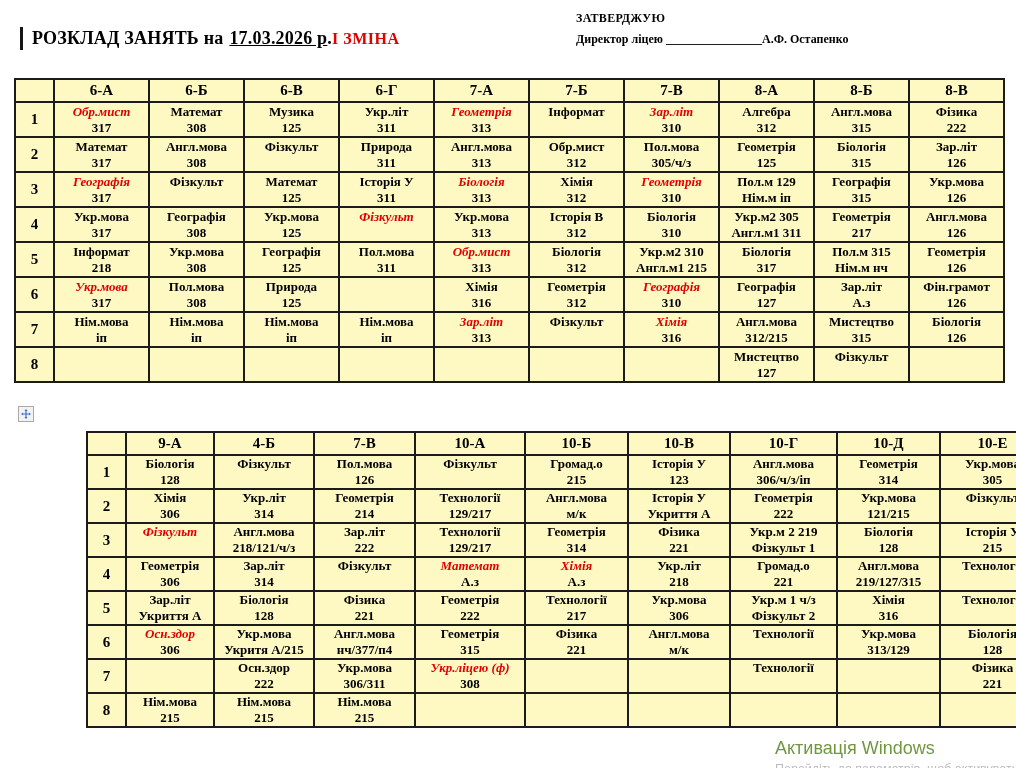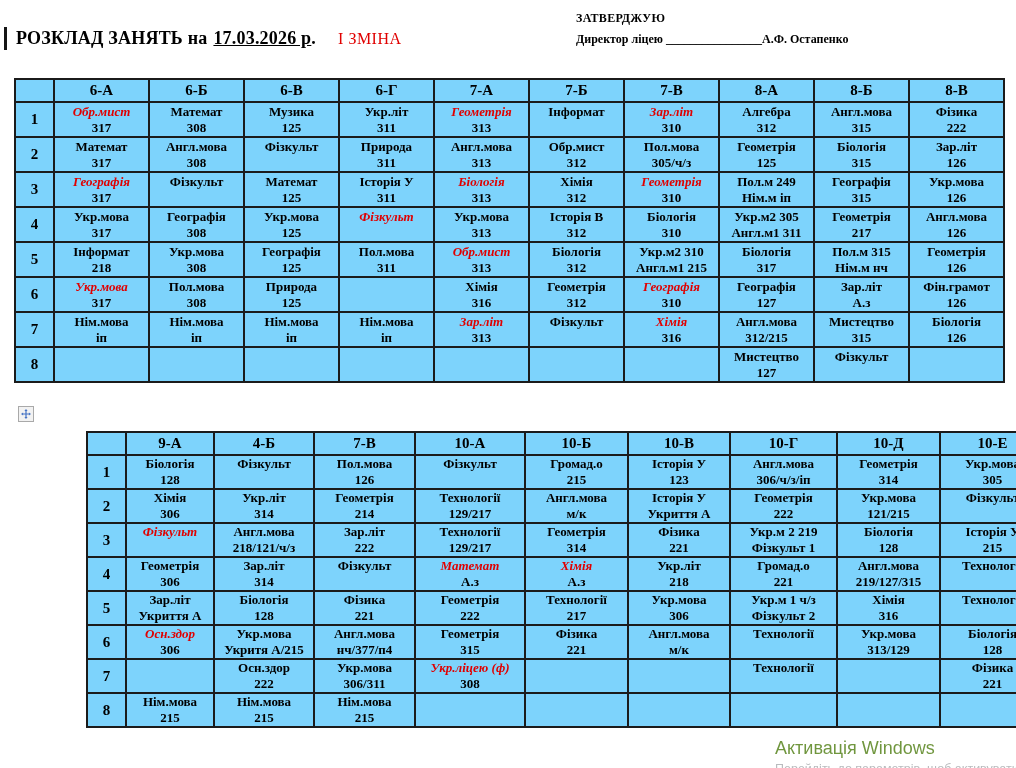--- a/index.html
+++ b/index.html
@@ -1,33 +1,33 @@
 <!DOCTYPE html>
 <html><head>
 <meta charset="utf-8">
 <style>
   html,body{margin:0;padding:0;}
   body{
     position:relative;width:1016px;height:768px;background:#ffffff;
     font-family:"Liberation Serif", serif;color:#000;overflow:hidden;
   }
   
-  .title-block{position:absolute;left:4px;top:27px;display:flex;align-items:center;white-space:nowrap;text-align:right;}
+  .title-block{position:absolute;left:20px;top:27px;display:flex;align-items:center;white-space:nowrap;text-align:right;}
   .cursor-bar{display:inline-block;width:3px;height:23px;background:#161616;margin-right:9px;}
   .title-text{font-size:18px;font-weight:bold;letter-spacing:.2px;}
   .title-date{text-decoration:underline;margin-left:6px;}
-  .shift{color:#e00000;font-weight:normal;font-size:16px;margin-left:22px;letter-spacing:.5px;}
+  .shift{color:#e00000;font-weight:bold;font-size:16px;letter-spacing:.5px;}
 
   
   .approve-block{position:absolute;left:576px;top:11px;font-weight:bold;}
   .approve-line1{font-size:12px;letter-spacing:.3px;}
   .approve-line2{font-size:12px;margin-top:6px;}
 
   
-  table.sched{position:absolute;border-collapse:collapse;table-layout:fixed;background:#7dd3fc;}
+  table.sched{position:absolute;border-collapse:collapse;table-layout:fixed;background:#fef9c3;}
   #table1{left:14px;top:78px;width:988px;}
   #table2{left:40px;top:431px;width:958px;margin-left:46px;}
   .sched th,.sched td{
     border:2px solid #1b1b1b;text-align:center;vertical-align:middle;
     padding:0 1px;overflow:hidden;font-weight:bold;
   }
   .sched thead th{height:21px;font-size:15px;}
   #table1 tbody tr{height:35px;}
   #table2 tbody tr{height:34px;}
   .sched .num{font-size:15px;}
@@ -208,21 +208,21 @@
         </td>
         <td class="cell">
           <span class="s">Хімія</span>
           <span class="r">312</span>
         </td>
         <td class="cell red">
           <span class="s">Геометрія</span>
           <span class="r">310</span>
         </td>
         <td class="cell">
-          <span class="s">Пол.м 249</span>
+          <span class="s">Пол.м 129</span>
           <span class="r">Нім.м іп</span>
         </td>
         <td class="cell">
           <span class="s">Географія</span>
           <span class="r">315</span>
         </td>
         <td class="cell">
           <span class="s">Укр.мова</span>
           <span class="r">126</span>
         </td>

